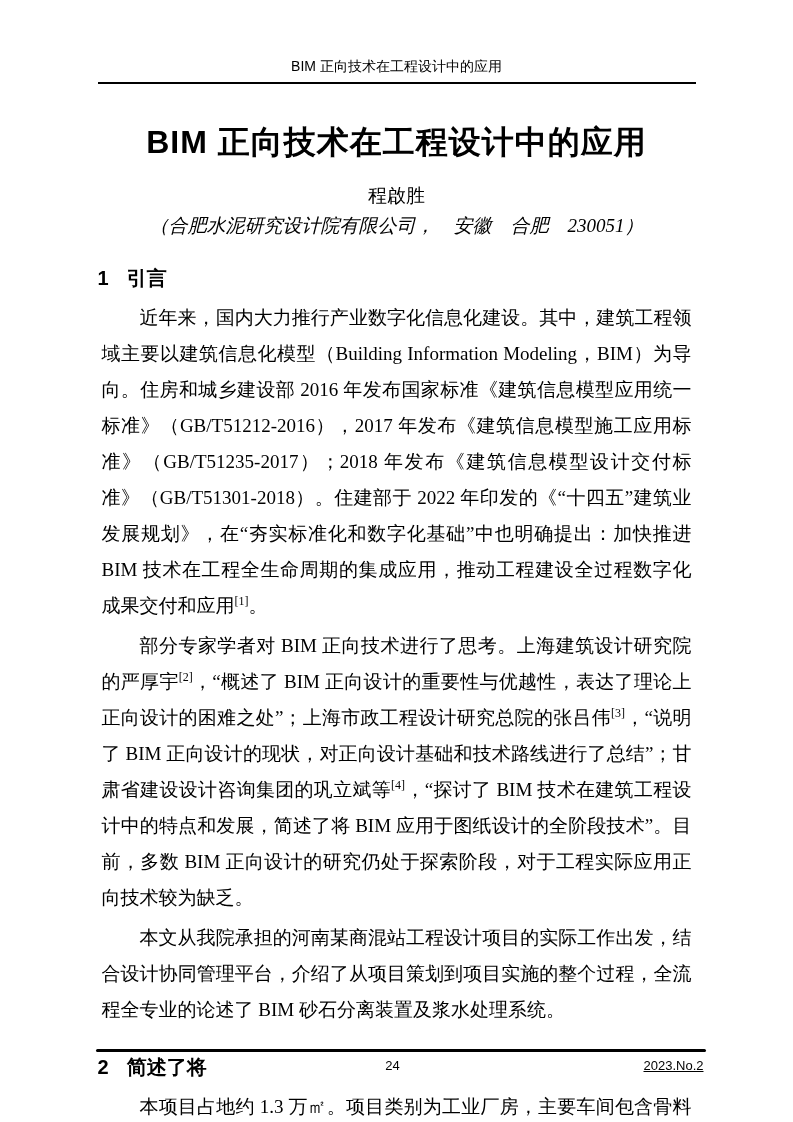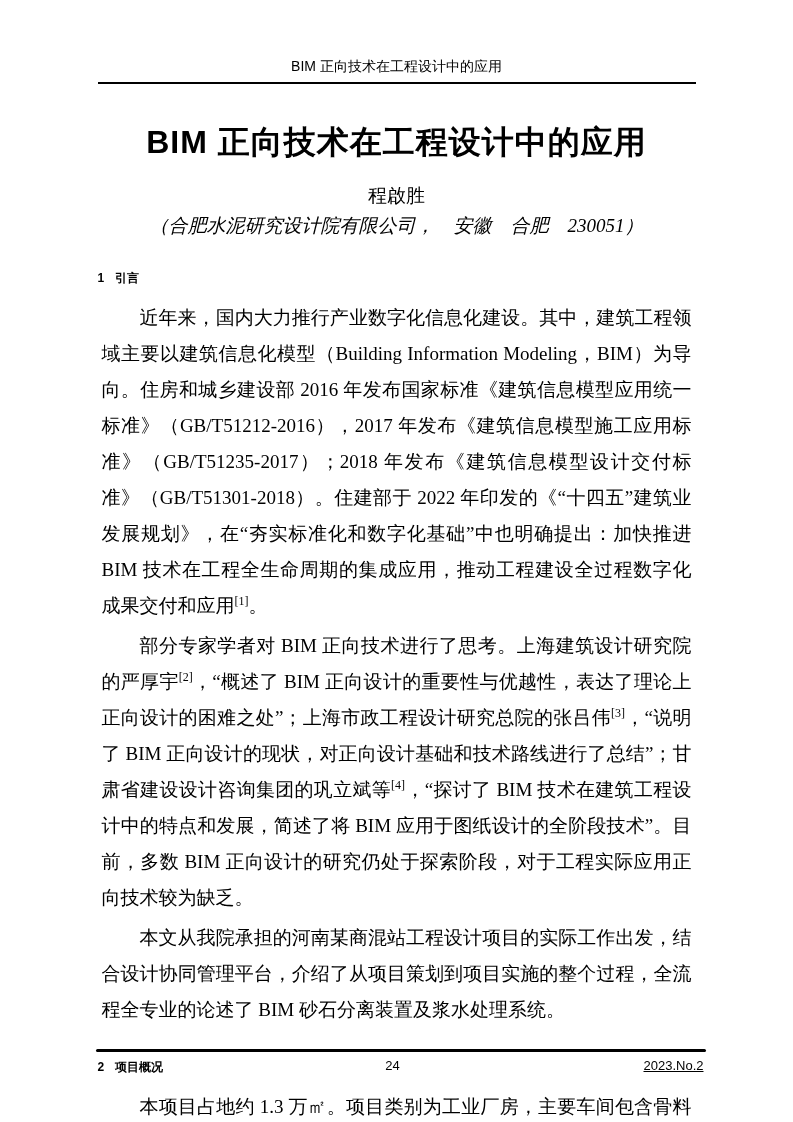--- a/index.html
+++ b/index.html
@@ -44,21 +44,21 @@
     text-align: center;
     font-size: 19px;
     line-height: 26px;
     font-style: italic;
   }
   .sections { margin-top: 0; }
   .section-heading {
     margin: 26px 0 9px 0;
     font-family: "Liberation Sans", "DejaVu Sans", sans-serif;
     font-weight: 700;
-    font-size: 12px;
+    font-size: 20px;
     line-height: 26px;
   }
   .sec-num { margin-right: 0.9em; }
   .body-para {
     margin: 4px;
     font-size: 19px;
     line-height: 36px;
     text-align: justify;
     text-indent: 2em;
   }
@@ -102,21 +102,21 @@
 
   <div class="author">程啟胜</div>
 
   <div class="affiliation">（合肥水泥研究设计院有限公司，　安徽　合肥　230051）</div>
 
   <div class="sections">
       <div class="section-heading"><span class="sec-num">1</span><span>引言</span></div>
       <p class="body-para">近年来，国内大力推行产业数字化信息化建设。其中，建筑工程领域主要以建筑信息化模型（Building Information Modeling，BIM）为导向。住房和城乡建设部 2016 年发布国家标准《建筑信息模型应用统一标准》（GB/T51212-2016），2017 年发布《建筑信息模型施工应用标准》（GB/T51235-2017）；2018 年发布《建筑信息模型设计交付标准》（GB/T51301-2018）。住建部于 2022 年印发的《“十四五”建筑业发展规划》，在“夯实标准化和数字化基础”中也明确提出：加快推进 BIM 技术在工程全生命周期的集成应用，推动工程建设全过程数字化成果交付和应用<sup class="cite">[1]</sup>。</p>
       <p class="body-para">部分专家学者对 BIM 正向技术进行了思考。上海建筑设计研究院的严厚宇<sup class="cite">[2]</sup>，“概述了 BIM 正向设计的重要性与优越性，表达了理论上正向设计的困难之处”；上海市政工程设计研究总院的张吕伟<sup class="cite">[3]</sup>，“说明了 BIM 正向设计的现状，对正向设计基础和技术路线进行了总结”；甘肃省建设设计咨询集团的巩立斌等<sup class="cite">[4]</sup>，“探讨了 BIM 技术在建筑工程设计中的特点和发展，简述了将 BIM 应用于图纸设计的全阶段技术”。目前，多数 BIM 正向设计的研究仍处于探索阶段，对于工程实际应用正向技术较为缺乏。</p>
       <p class="body-para">本文从我院承担的河南某商混站工程设计项目的实际工作出发，结合设计协同管理平台，介绍了从项目策划到项目实施的整个过程，全流程全专业的论述了 BIM 砂石分离装置及浆水处理系统。</p>
-      <div class="section-heading"><span class="sec-num">2</span><span>项目概况</span></div>
+      <div class="section-heading"><span class="sec-num">2</span><span>简述了将</span></div>
       <p class="body-para">本项目占地约 1.3 万㎡。项目类别为工业厂房，主要车间包含骨料储存及输送、混凝土搅拌楼、砂石分离装置及浆水处理系统、洗车房等车间。本项目全厂</p>
     </div>
 
   <div class="footer-rule"></div>
 
   <div class="page-footer">
     <span class="page-number">24</span>
     <span class="issue">2023.No.2</span>
   </div>
 

